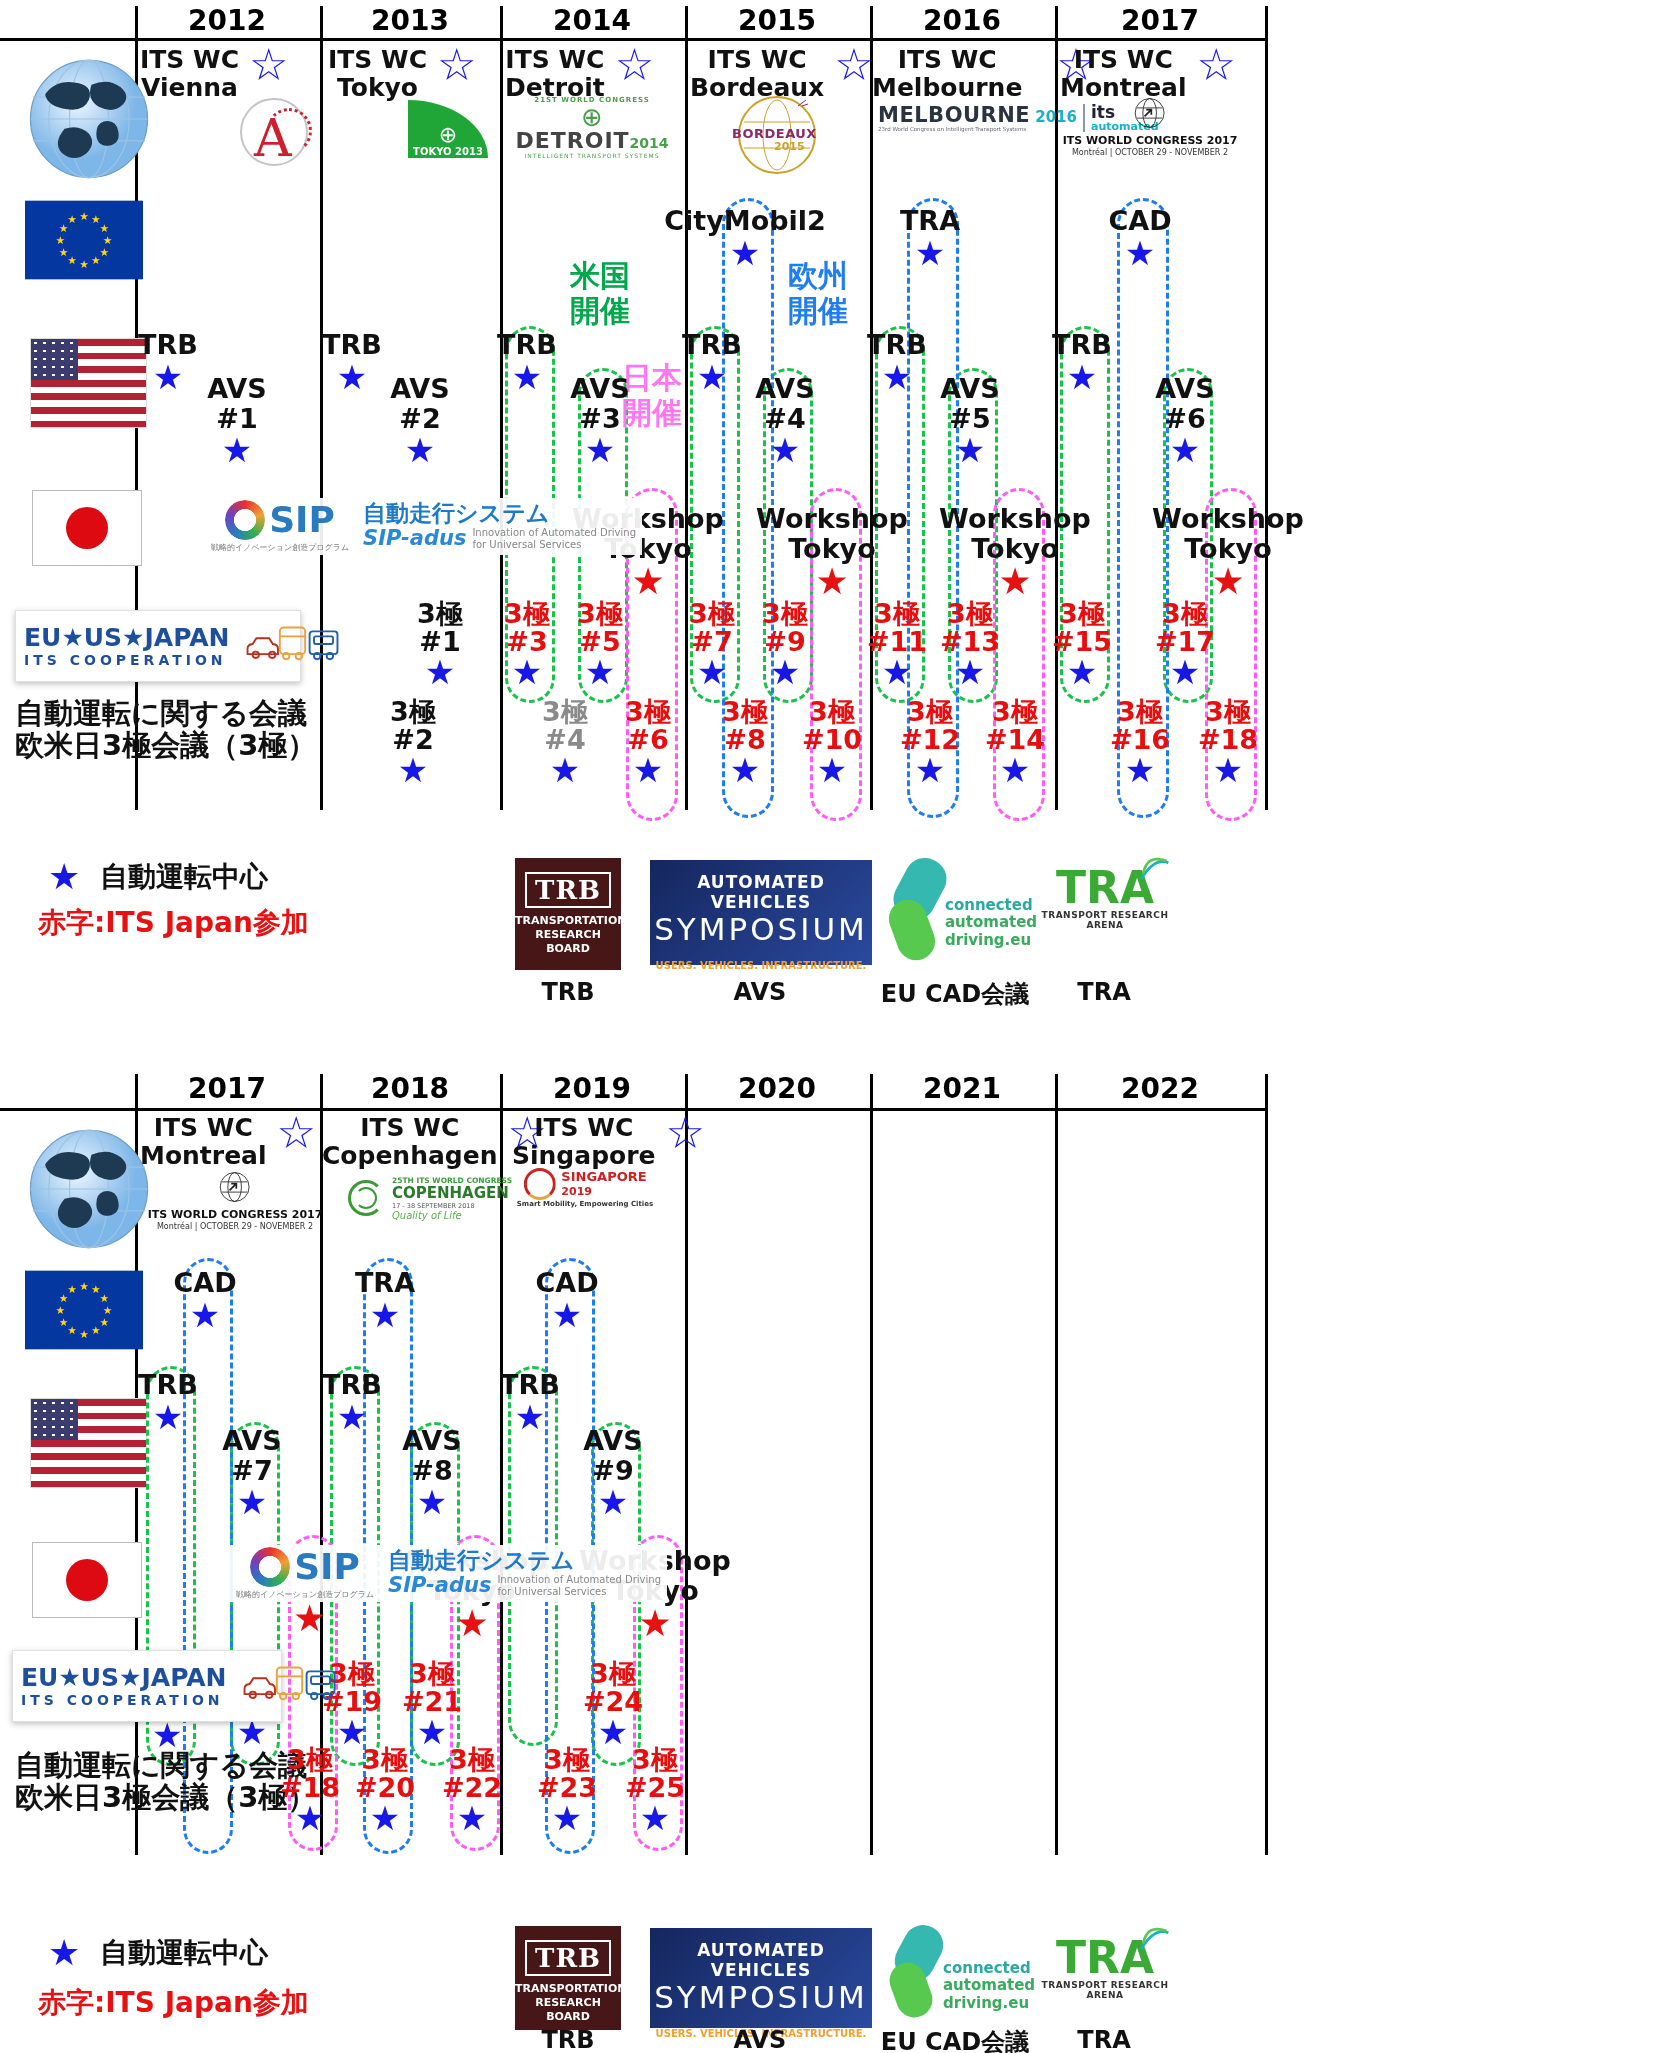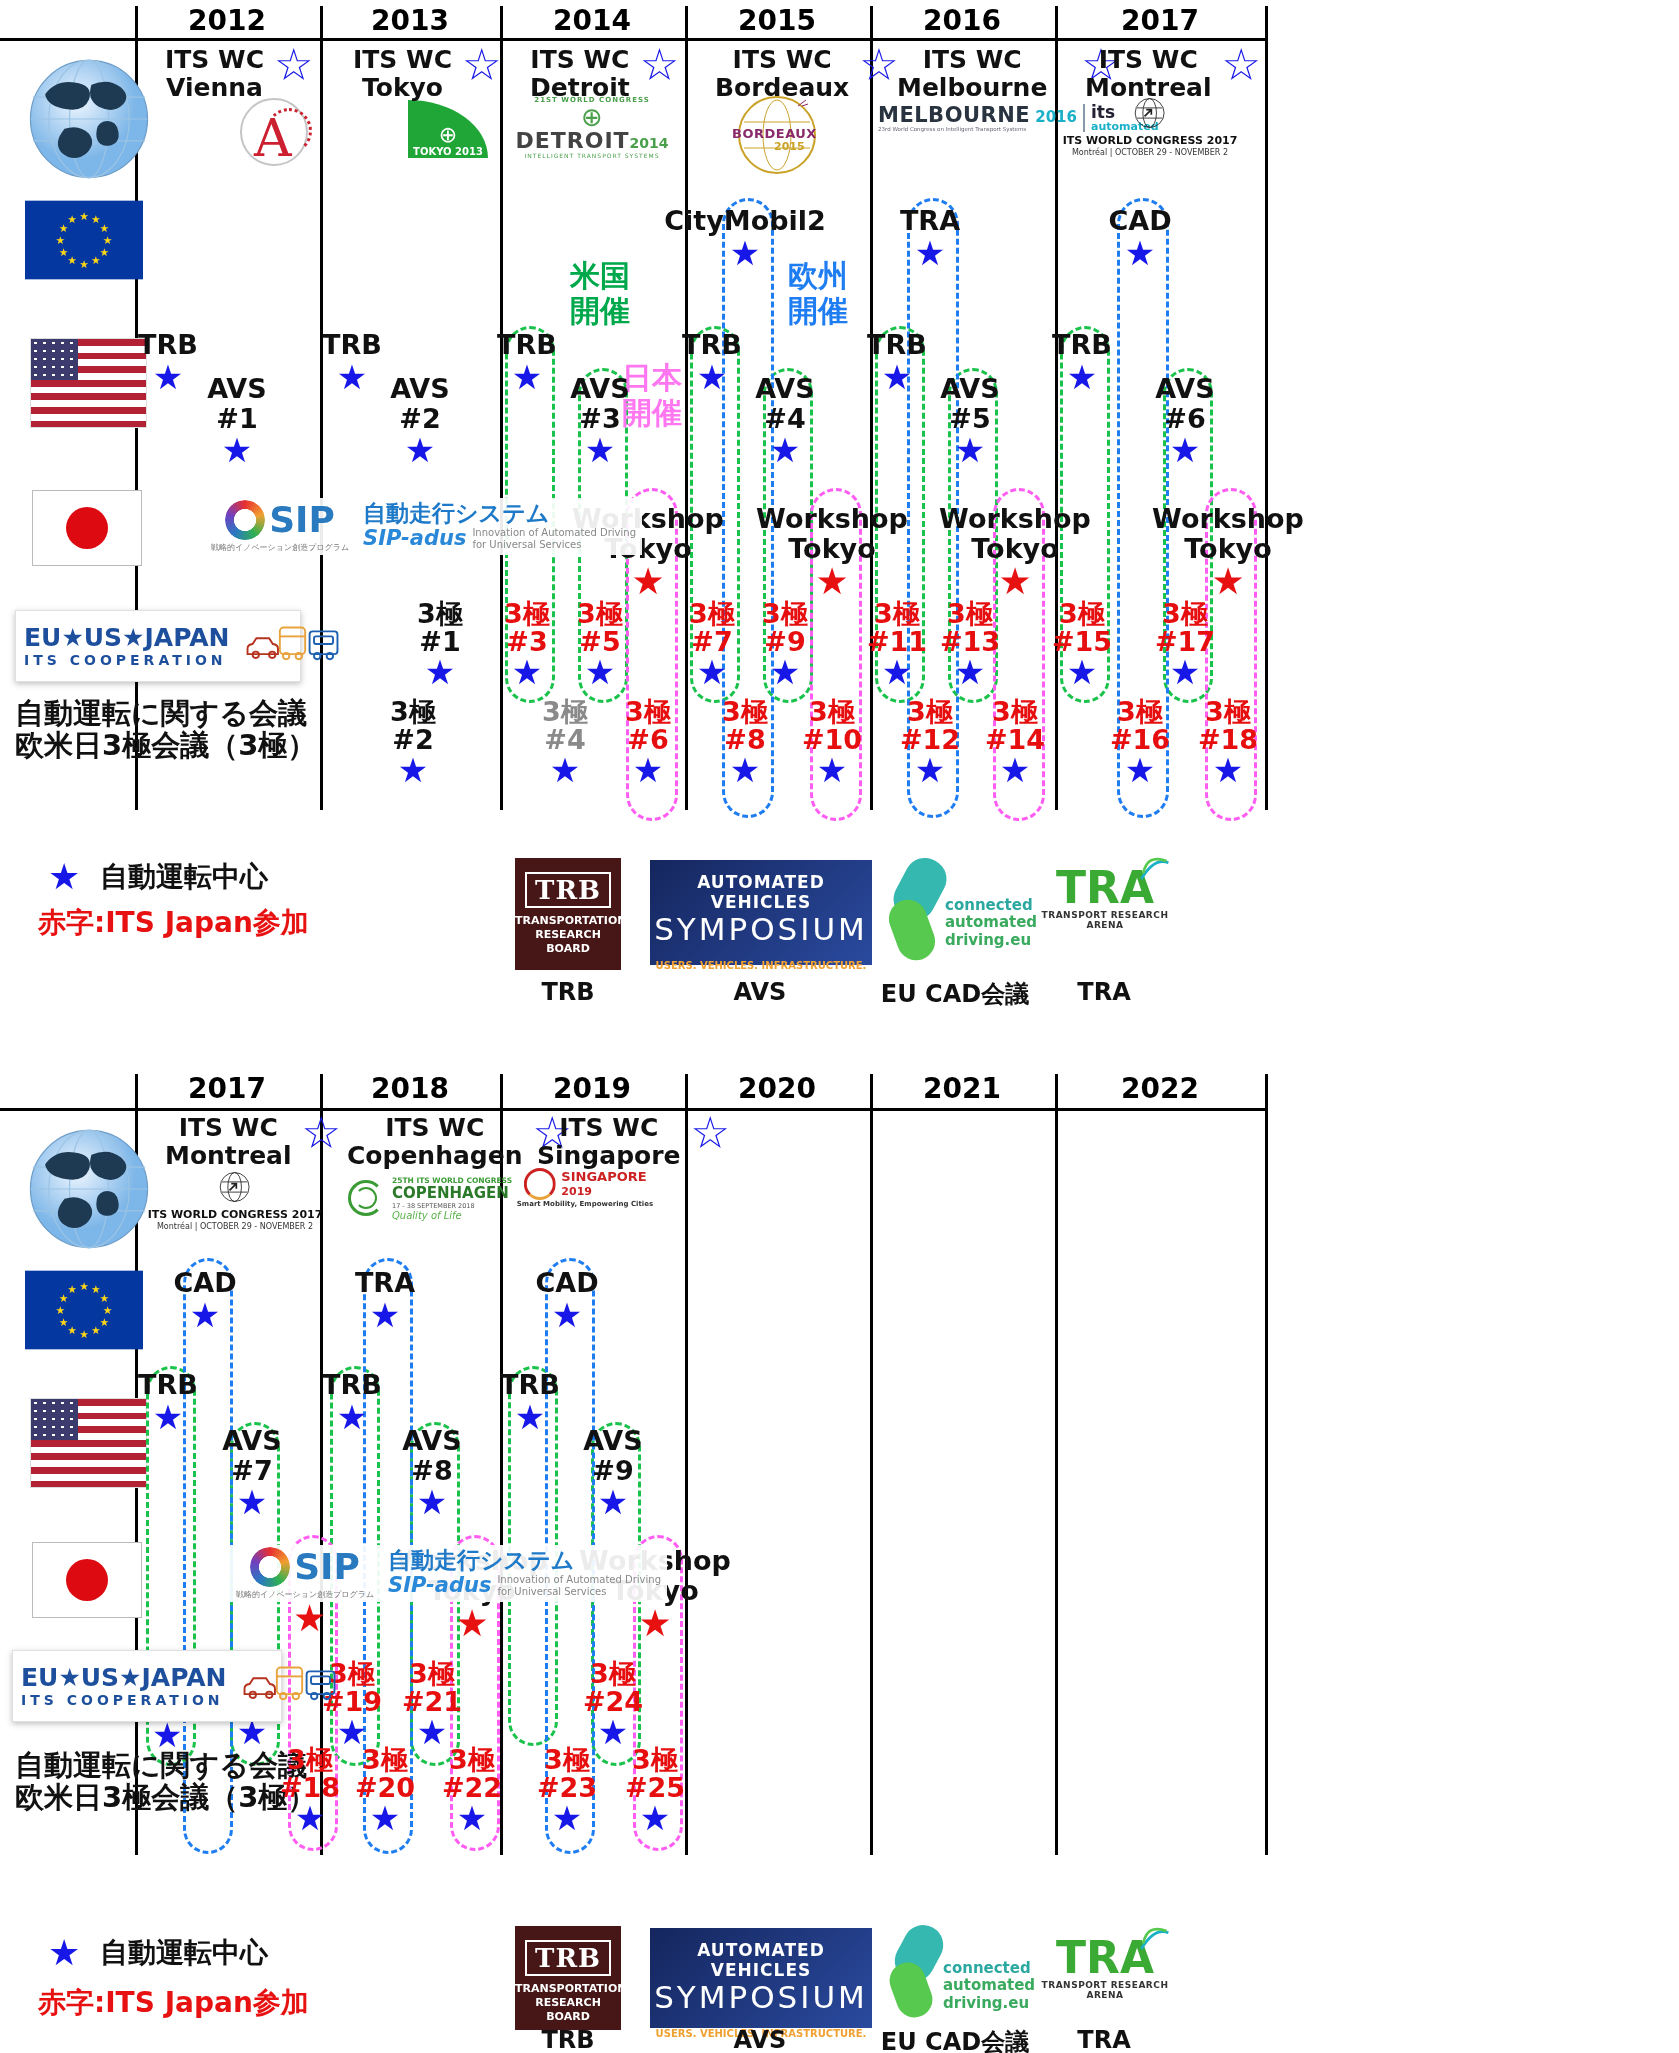--- a/index.html
+++ b/index.html
@@ -13,21 +13,21 @@
   .yr{font-size:28px;font-weight:bold;color:#000;transform:translateX(-50%);position:absolute;z-index:2;}
   .hline{position:absolute;height:3px;background:#000;z-index:1;}
   .vline{position:absolute;width:3px;background:#000;z-index:1;}
   .cap{position:absolute;border:3px dashed;border-radius:26px;z-index:2;background:transparent;}
   .cg{border-color:#19c24a;} .cb{border-color:#1f7df2;} .cp{border-color:#ff5df2;}
   .tri div{line-height:1.02;}
   .r{color:#e60e0e;} .k{color:#111;} .gy{color:#8a8a8a;}
   .note{position:absolute;transform:translateX(-50%);font-size:30px;font-weight:bold;line-height:1.18;text-align:right;z-index:3;}
   .ngreen{color:#00a84c;} .nblue{color:#1f7df2;} .npink{color:#ff77f0;}
   .wc{position:absolute;display:flex;gap:10px;align-items:flex-start;z-index:3;}
-  .wct{font-size:25px;font-weight:bold;line-height:1.1;text-align:center;color:#111;margin-left:25px;}
+  .wct{font-size:25px;font-weight:bold;line-height:1.1;text-align:center;color:#111;}
   
   .usflag{background:repeating-linear-gradient(180deg,#b22234 0 6.8px,#fff 6.8px 13.6px);border:1px solid #ddd;}
   .usflag:after{content:"";position:absolute;left:0;top:0;width:47px;height:41px;background-color:#3c3b6e;background-image:radial-gradient(#fff 1.3px,transparent 1.6px);background-size:9px 8px;}
   .usflag{position:absolute;}
   .jpflag{position:absolute;background:#fff;border:1px solid #bbb;}
   .jpflag:after{content:"";position:absolute;inset:0;margin:auto;width:42px;height:42px;border-radius:50%;background:#dd0a12;}
   
   .coop{position:absolute;background:#fff;border:1px solid #e0e0e0;box-shadow:0 2px 6px rgba(0,0,0,.25);display:flex;align-items:center;gap:8px;padding:4px 8px;z-index:5;}
   .coopl1{font-size:25px;font-weight:bold;color:#1d4f9c;line-height:1.1;white-space:nowrap;}
   .coopl2{font-size:14px;font-weight:bold;color:#1d4f9c;letter-spacing:4px;white-space:nowrap;}

